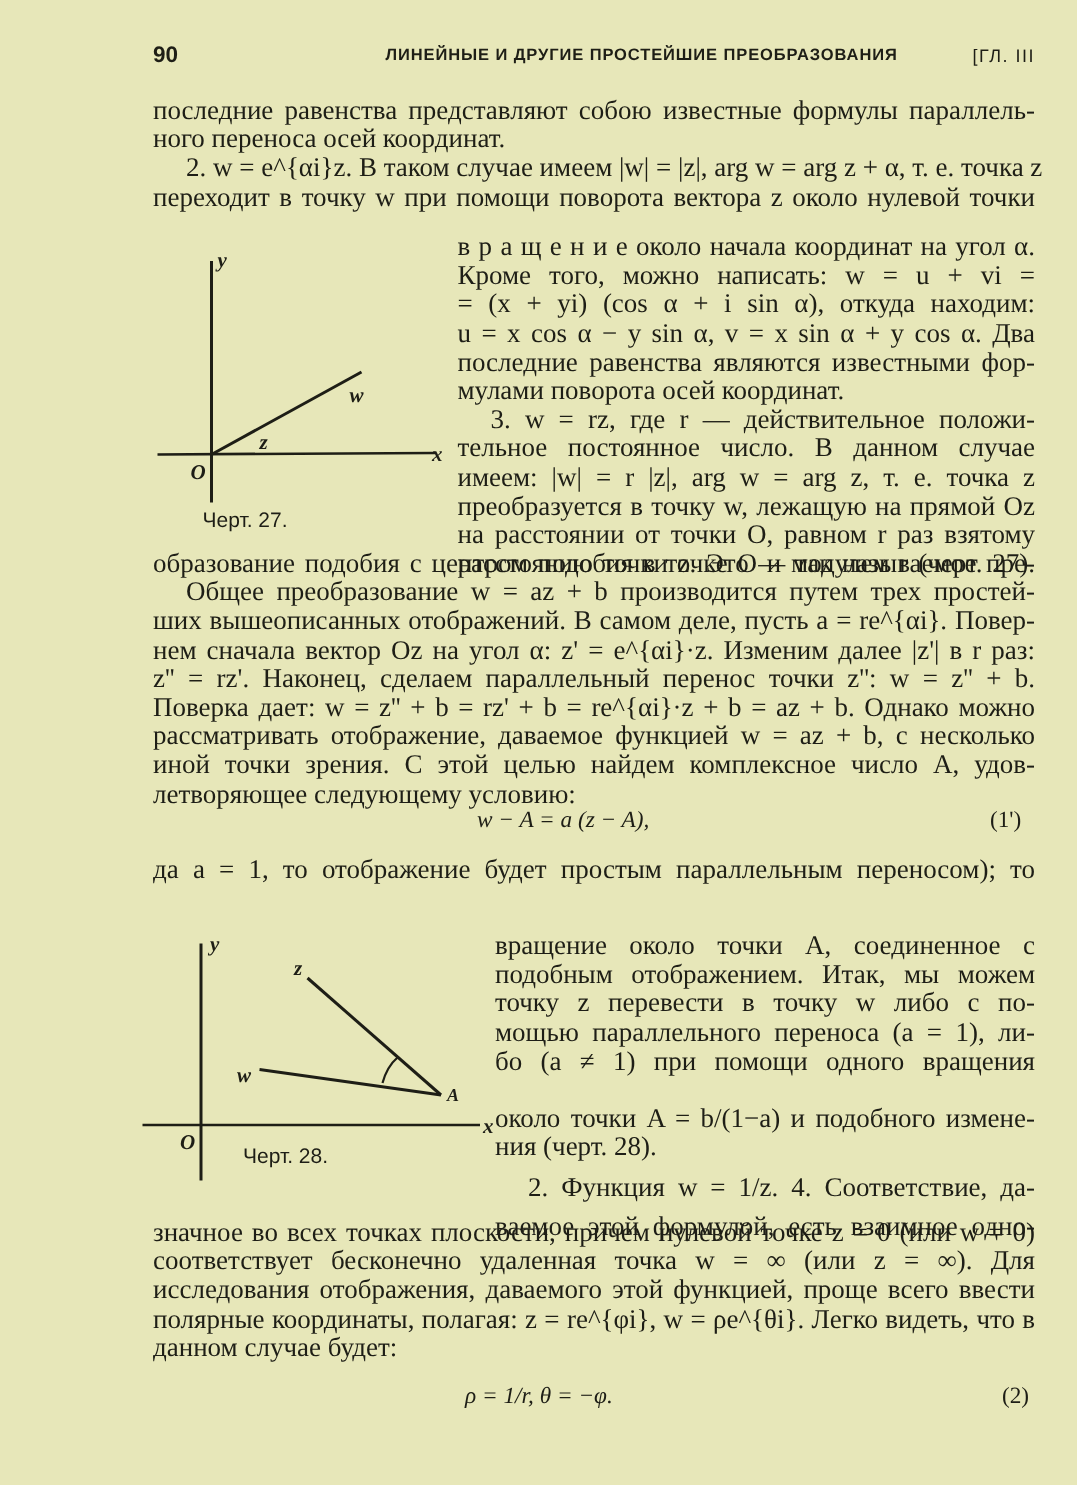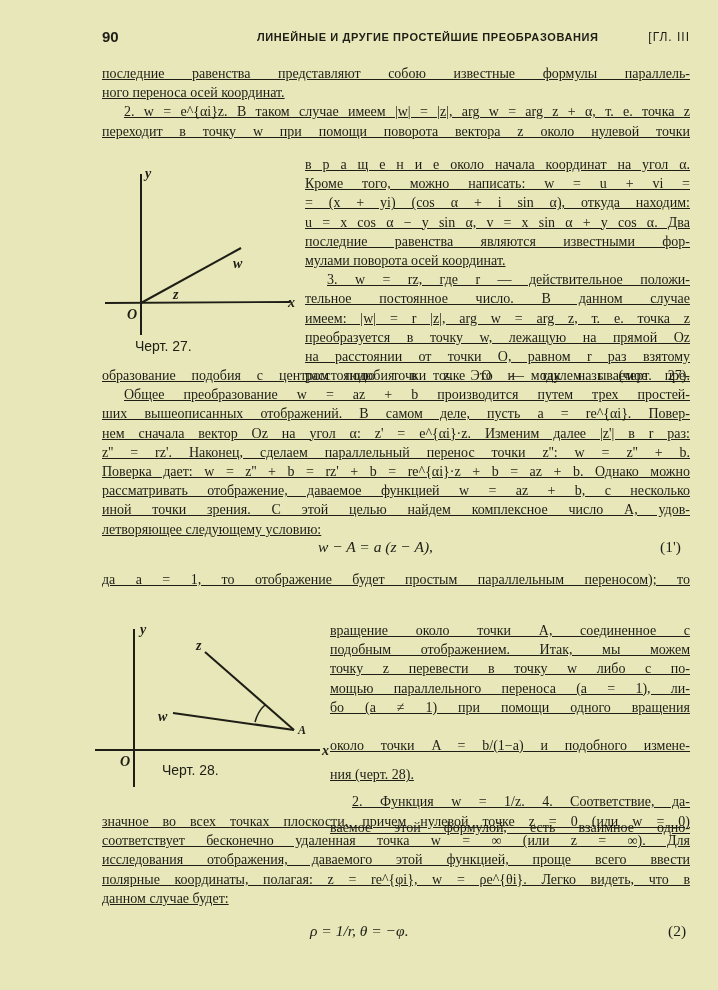--- a/index.html
+++ b/index.html
@@ -9,21 +9,21 @@
     font-family:"Liberation Serif", "DejaVu Serif", serif;
     color:#1e1e16;
     position:relative;
   }
   .page { position:absolute; left:0; top:0; width:718px; height:990px; }
   .header { position:absolute; top:28px; left:102px; width:588px; height:20px; font-family:"Liberation Sans", sans-serif; }
   .pgnum { position:absolute; left:0; top:0; font-size:15px; font-weight:bold; }
   .running { position:absolute; left:155px; top:3px; font-size:11px; letter-spacing:0.6px; font-weight:bold; }
   .chap { position:absolute; right:0; top:2px; font-size:12px; letter-spacing:1px;text-align:center; }
 
-  .txt { position:absolute; font-size:14px; line-height:19.2px; text-align:justify;text-decoration:underline; }
+  .txt { position:absolute; font-size:18px; line-height:19.2px; text-align:justify; }
   .txt .ln { display:block; white-space:nowrap; text-align-last:justify; text-align:justify; }
   .txt .ln.last { text-align-last:left; }
   .indent { padding-left:22px; }
 
   .block-a { left:102px; top:64px; width:588px; }
   .block-b { left:305px; top:155px; width:385px; }
   .block-c { left:102px; top:366px; width:588px; }
   .block-d { left:330px; top:621px; width:360px; }
   .block-e { left:102px; top:812px; width:588px; }
 
@@ -118,21 +118,21 @@
   </div>
   <div class="caption" style="left:162px; top:762px;">Черт. 28.</div>
 
   <div class="txt block-d">
     <span class="ln">вращение около точки A, соединенное с</span>
     <span class="ln">подобным отображением. Итак, мы можем</span>
     <span class="ln">точку z перевести в точку w либо с по-</span>
     <span class="ln">мощью параллельного переноса (a = 1), ли-</span>
     <span class="ln">бо (a ≠ 1) при помощи одного вращения</span>
     <span class="ln" style="margin-top:19px;">около точки A = b/(1−a) и подобного измене-</span>
-    <span class="ln last" style="margin-top:10px;">ния (черт. 28).</span>
+    <span class="ln last" style="margin-top:0;">ния (черт. 28).</span>
     <span class="ln indent" style="margin-top:8px; font-weight:normal;">2. Функция w = 1/z. 4. Соответствие, да-</span>
     <span class="ln" style="margin-top:6px;">ваемое этой формулой, есть взаимное одно-</span>
   </div>
 
   <div class="txt block-e">
     <span class="ln">значное во всех точках плоскости, причем нулевой точке z = 0 (или w = 0)</span>
     <span class="ln">соответствует бесконечно удаленная точка w = ∞ (или z = ∞). Для</span>
     <span class="ln">исследования отображения, даваемого этой функцией, проще всего ввести</span>
     <span class="ln">полярные координаты, полагая: z = re^{φi}, w = ρe^{θi}. Легко видеть, что в</span>
     <span class="ln last">данном случае будет:</span>

